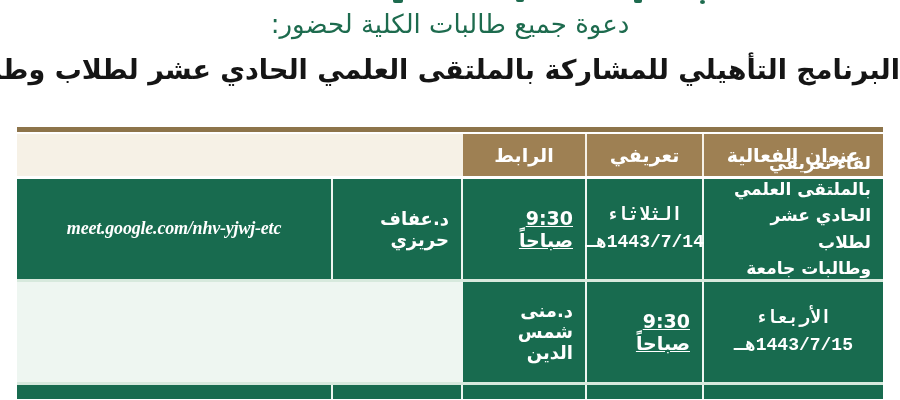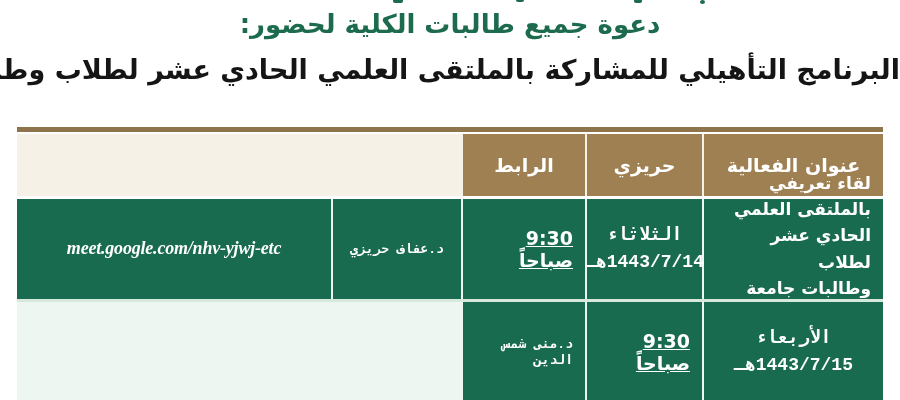--- a/index.html
+++ b/index.html
@@ -15,21 +15,21 @@
   .speck.s1 { left: 393px; width: 10px; height: 3px; }
   .speck.s2 { left: 516px; width: 8px;  height: 2px; }
   .speck.s3 { left: 634px; width: 8px;  height: 3px; }
   .speck.s4 { left: 700px; width: 5px;  height: 4px; border-radius: 50%; }
 
   .title-invite {
     margin-top: 6px;
     text-align: center;
     color: #1d6b4e;
     font-size: 26px;
-    font-weight: bold;
+    font-weight: normal;
     line-height: 1.4;
     white-space: nowrap;
   }
   .title-program {
     margin-top: 8px;
     text-align: center;
     color: #151515;
     font-size: 27px;
     font-weight: bold;
     line-height: 1.45;
@@ -42,21 +42,21 @@
   .grid {
     display: grid;
     direction: rtl;
     grid-template-columns: 179px 115px 122px 128px 314px;
     column-gap: 2px;
   }
   .header-grid { background: #f6f1e6; }
   .hcell {
     background: #9e8053;
     color: #ffffff;
-    height: 62px;
+    height: 42px;
     display: flex;
     align-items: center;
     justify-content: center;
     font-size: 19px;
     font-weight: bold;
   }
 
   .rows { margin-top: 3px; display: flex; flex-direction: column; gap: 3px; background: #d7e9dd; }
   .row-grid { background: #eef6f1; }
   .cell {
@@ -67,21 +67,21 @@
     flex-direction: column;
     align-items: center;
     justify-content: center;
     text-align: right;
     font-weight: bold;
     padding: 2px 12px;
   }
   .cell.event { font-size: 17px; line-height: 1.55; }
   .cell.date  { font-size: 18px; line-height: 1.5; font-family: Liberation Mono, monospace; }
   .cell.time  { font-size: 19px; text-decoration: underline; }
-  .cell.presenter { font-size: 13px; font-family: Liberation Mono, monospace; }
+  .cell.presenter { font-size: 18px; }
   .cell.link {
     direction: ltr;
     font-family: "Liberation Serif", serif;
     font-size: 18px;
     font-weight: 600;
     letter-spacing: -0.2px;
     font-style: italic;
   }
   .partial .cell { height: 14px; }
 </style>
@@ -94,21 +94,21 @@
 <div class="speck s4"></div>
 
 <div class="title-invite">دعوة جميع طالبات الكلية لحضور:</div>
 <div class="title-program">البرنامج التأهيلي للمشاركة بالملتقى العلمي الحادي عشر لطلاب وطالبات جامعة شقراء</div>
 
 <div class="schedule-table">
   <div class="table-topbar"></div>
 
   <div class="grid header-grid">
     <div class="hcell">عنوان الفعالية</div>
-    <div class="hcell">حريزي</div>
+    <div class="hcell">تعريفي</div>
     <div class="hcell">الرابط</div>
   </div>
 
   <div class="rows">
 
     <div class="grid row-grid">
       <div class="cell event">
         <span>لقاء تعريفي بالملتقى العلمي</span>
         <span>الحادي عشر لطلاب</span>
         <span>وطالبات جامعة شقراء</span>

